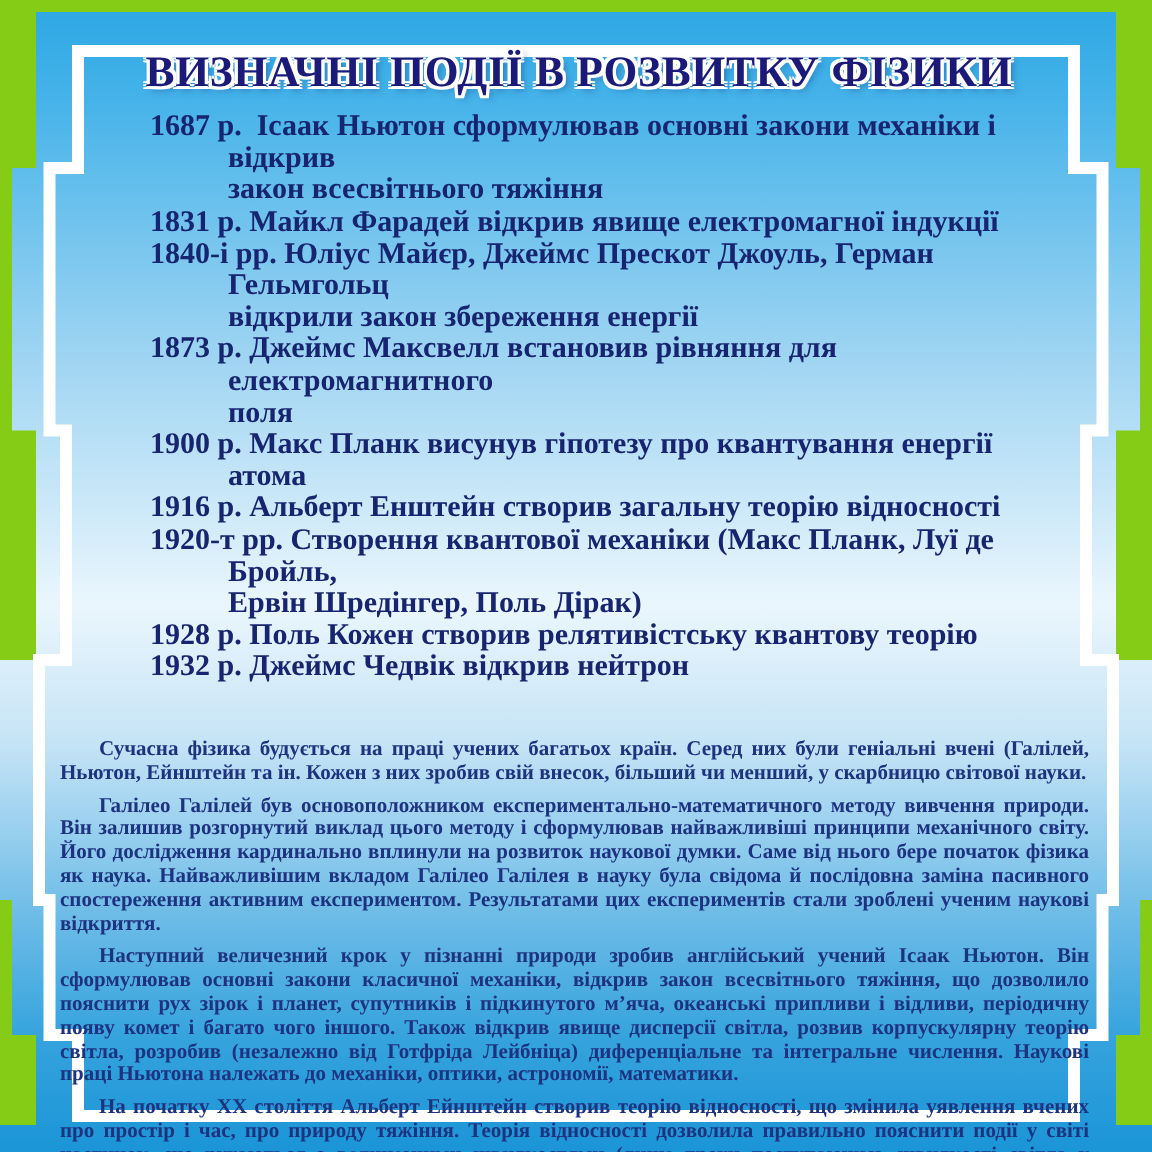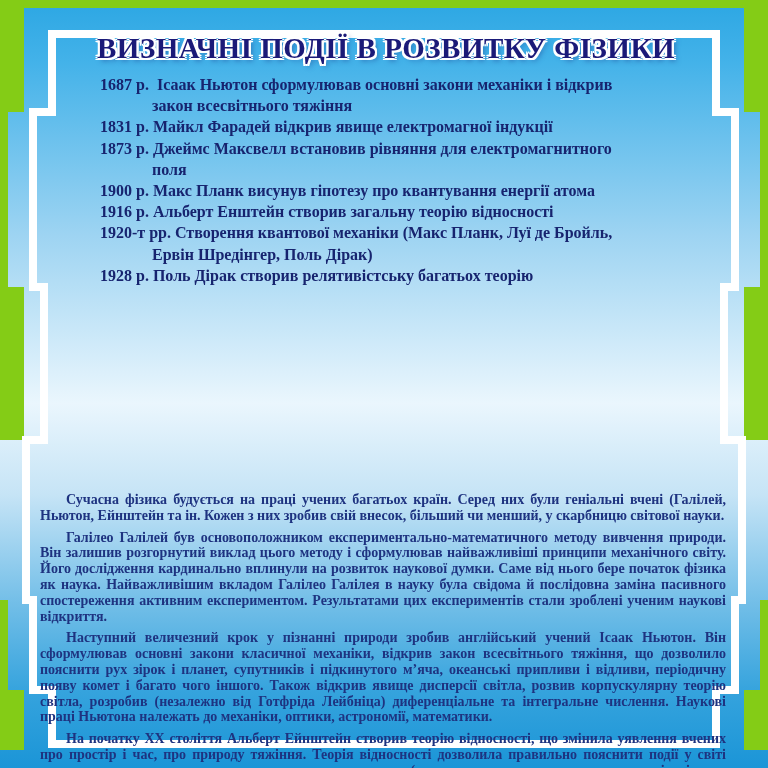--- a/index.html
+++ b/index.html
@@ -25,21 +25,21 @@
     text-shadow:
       -2px -2px 0 #ffffff, 2px -2px 0 #ffffff,
       -2px  2px 0 #ffffff, 2px  2px 0 #ffffff,
       -2px  0   0 #ffffff, 2px  0   0 #ffffff,
        0   -2px 0 #ffffff, 0    2px 0 #ffffff,
        3px  3px 5px rgba(25,60,140,0.55);
   }
   .timeline{
     margin-top:6px;
     padding-left:44px;
-    font-size:16px;
+    font-size:20px;
     line-height:21.2px;
     font-weight:bold;
     color:#17246f;
   }
   .entry{
     padding-left:52px;
     text-indent:-52px;
     white-space:pre-wrap;
   }
   .year{white-space:pre;}
@@ -90,38 +90,41 @@
   <div class="content">
     <h1 class="title">ВИЗНАЧНІ ПОДІЇ В РОЗВИТКУ ФІЗИКИ</h1>
 
     <div class="timeline">
 
         <div class="entry"><span class="year">1687 р. </span><span class="etext"> Ісаак Ньютон сформулював основні закони механіки і відкрив
 закон всесвітнього тяжіння</span></div>
 
         <div class="entry"><span class="year">1831 р. </span><span class="etext">Майкл Фарадей відкрив явище електромагної індукції</span></div>
 
+        <div class="entry"><span class="year">1840-і рр. </span><span class="etext">Юліус Майєр, Джеймс Прескот Джоуль, Герман Гельмгольц
+відкрили закон збереження енергії</span></div>
 
         <div class="entry"><span class="year">1873 р. </span><span class="etext">Джеймс Максвелл встановив рівняння для електромагнитного
 поля</span></div>
 
 
         <div class="entry"><span class="year">1900 р. </span><span class="etext">Макс Планк висунув гіпотезу про квантування енергії атома</span></div>
 
 
 
         <div class="entry"><span class="year">1916 р. </span><span class="etext">Альберт Енштейн створив загальну теорію відносності</span></div>
 
 
         <div class="entry"><span class="year">1920-т рр. </span><span class="etext">Створення квантової механіки (Макс Планк, Луї де Бройль,
 Ервін Шредінгер, Поль Дірак)</span></div>
 
-        <div class="entry"><span class="year">1928 р. </span><span class="etext">Поль Дірак створив релятивістську багатьох теорію</span></div>
+        <div class="entry"><span class="year">1928 р. </span><span class="etext">Поль Кожен створив релятивістську квантову теорію</span></div>
 
 
+        <div class="entry"><span class="year">1932 р. </span><span class="etext">Джеймс Чедвік відкрив нейтрон</span></div>
       </div>
   </div>
 
   <div class="paragraphs">
 
       <p class="para">Сучасна фізика будується на праці учених багатьох країн. Серед них були  геніальні  вчені (Галілей, Ньютон, Ейнштейн та ін. Кожен з них зробив свій внесок, більший чи менший, у скарбницю світової науки.</p>
 
       <p class="para">Галілео Галілей був основоположником експериментально-математичного методу вивчення природи. Він залишив розгорнутий виклад цього методу і сформулював найважливіші принципи механічного світу. Його дослідження кардинально вплинули на розвиток наукової думки. Саме від нього бере початок фізика як наука. Найважливішим вкладом Галілео Галілея в науку була свідома й послідовна заміна пасивного спостереження активним експериментом. Результатами цих експериментів стали зроблені ученим наукові відкриття.</p>
 
       <p class="para">Наступний величезний крок у пізнанні природи зробив англійський учений Ісаак Ньютон. Він сформулював основні закони класичної механіки, відкрив закон всесвітнього тяжіння, що дозволило пояснити рух зірок і планет, супутників і підкинутого м’яча, океанські припливи і відливи, періодичну появу комет і багато чого іншого. Також відкрив явище дисперсії світла, розвив корпускулярну теорію світла, розробив (незалежно від Готфріда Лейбніца) диференціальне та інтегральне числення. Наукові праці Ньютона належать до механіки, оптики, астрономії, математики.</p>

